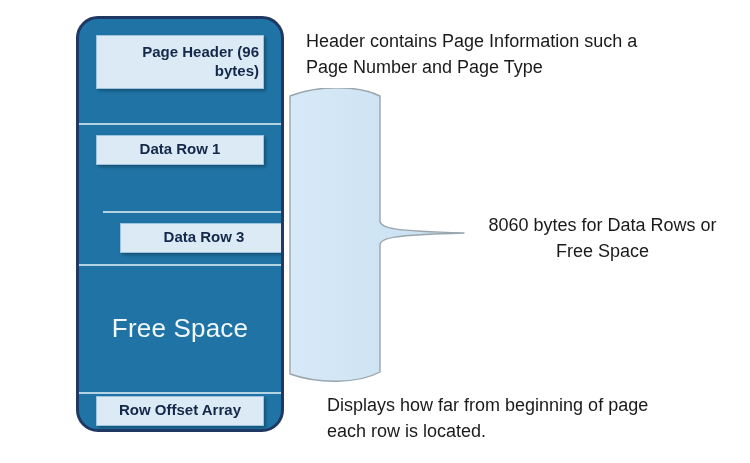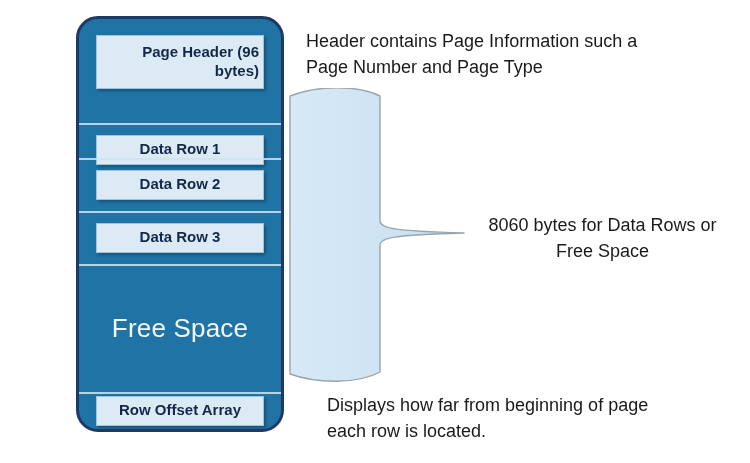--- a/index.html
+++ b/index.html
@@ -55,21 +55,21 @@
     top: 0;
     width: 100%;
     height: 2px;
     background: #CFE4F0;
     opacity: 0.85;
   }
 
   .sec-header     { top: 0px;   height: 86px; }
   .sec-row1       { top: 86px;  height: 53px; margin-top: 18px; }
   .sec-row2       { top: 139px; height: 53px; }
-  .sec-row3       { top: 192px; height: 53px; }
+  .sec-row3       { top: 192px; height: 53px; margin-left: 24px; }
   .sec-free       { top: 245px; height: 128px; }
   .sec-offset     { top: 373px; height: 37px; }
 
   
   .inner-box {
     background: #DCEAF6;
     border: 1px solid #9DC3DE;
     box-shadow: 2px 2px 3px rgba(0,0,0,0.30);
     color: #14284A;
     font-weight: bold;
@@ -144,23 +144,20 @@
 
     <div class="page-section sec-header">
       <div class="inner-box header-box">Page Header
 (96 bytes)</div>
     </div>
 
     <div class="page-section sec-row1">
       <div class="inner-box row-box">Data Row 1</div>
     </div>
 
-    <div class="page-section sec-row2">
-      <div class="inner-box row-box">Data Row 2</div>
-    </div>
 
     <div class="page-section sec-row3">
       <div class="inner-box row-box">Data Row 3</div>
     </div>
 
     <div class="page-section sec-free">
       <div class="free-space-label">Free Space</div>
     </div>
 
     <div class="page-section sec-offset">

